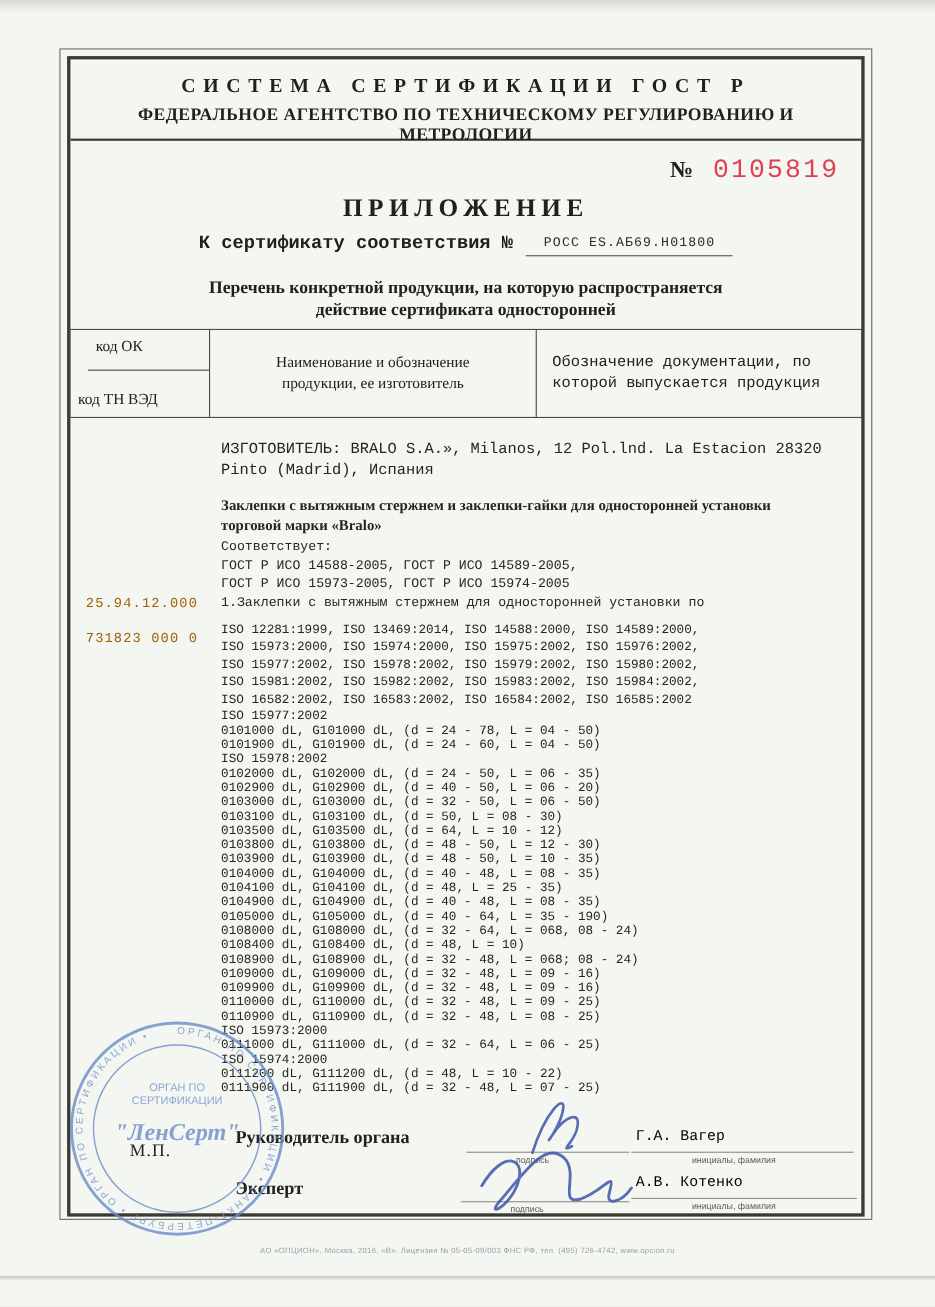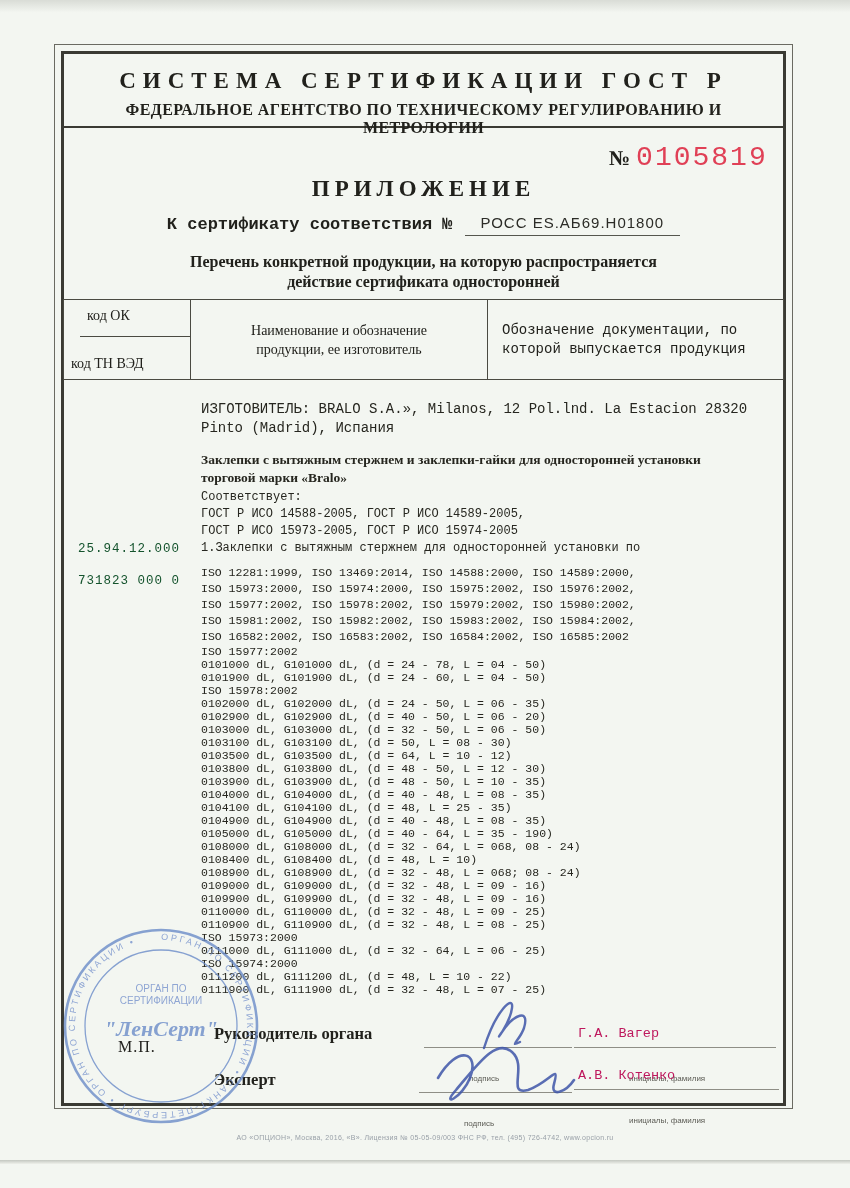--- a/index.html
+++ b/index.html
@@ -8,61 +8,61 @@
   .scan-top{position:absolute;top:0;left:0;width:100%;height:14px;
         background:linear-gradient(180deg,#d9dcd6 0%,rgba(243,246,241,0) 90%);}
   .page-shadow{position:absolute;left:0;right:0;top:1160px;height:4px;
         background:linear-gradient(180deg,#c3c7c0,#eef0ea);}
   .frame-outer{position:absolute;left:54px;top:44px;width:737px;height:1063px;
         border:1.5px solid #6a6a62;}
   .inner{position:absolute;left:61px;top:51px;width:719px;height:1049px;
         border:3px solid #3a3a33;}
   .hdr{position:absolute;left:0;top:0;width:100%;height:74px;border-bottom:2px solid #3a3a33;
         text-align:center;box-sizing:border-box;padding-top:14px;}
-  .hdr-t{font-size:23px;font-weight:bold;letter-spacing:7px;}
+  .hdr-t{font-size:18px;font-weight:bold;letter-spacing:7px;}
   .hdr-s{font-size:16px;font-weight:bold;letter-spacing:.4px;margin-top:7px;}
   .formno{position:absolute;left:545px;top:88px;white-space:nowrap;}
   .formno .nsign{font-size:21px;font-weight:bold;}
-  .formno .nval{font-family:"Liberation Mono",monospace;font-size:28px;letter-spacing:2px;
-        color:#e04056;margin-left:2px;}
+  .formno .nval{font-family:"Liberation Mono",monospace;font-size:24px;letter-spacing:2px;
+        color:#e04056;margin-left:14px;}
   .doc-title{position:absolute;left:0;top:122px;width:100%;text-align:center;
         font-size:23px;font-weight:bold;letter-spacing:5px;}
   .cert{position:absolute;left:0;top:158px;width:100%;display:flex;justify-content:center;
         align-items:flex-end;gap:12px;}
   .cert-label{font-size:17px;font-weight:bold;font-family:Liberation Mono, monospace;}
-  .cert-no{font-family:Liberation Sans, sans-serif;font-size:15px;letter-spacing:1px;
+  .cert-no{font-family:Liberation Mono, monospace;font-size:12px;letter-spacing:1px;
         border-bottom:1.5px solid #55564e;padding:0 16px 4px;position:relative;top:2px;color:#2c2c27;}
   .subt{position:absolute;left:0;top:198px;width:100%;text-align:center;
         font-size:16px;font-weight:bold;line-height:20px;}
   .tbl{position:absolute;left:-1px;top:245px;width:719px;height:79px;
         border:1.5px solid #4a4a42;display:flex;box-sizing:content-box;}
   .c1{width:126px;position:relative;border-right:1.5px solid #4a4a42;font-size:14px;}
   .c1a{position:absolute;top:0;left:16px;right:0;height:37px;border-bottom:1.5px solid #4a4a42;
         box-sizing:border-box;padding:8px 0 13px 7px;}
   .c1b{position:absolute;bottom:0;left:0;padding:0 0 7px 7px;}
   .c2{width:297px;border-right:1.5px solid #4a4a42;display:flex;align-items:center;
         justify-content:center;text-align:center;font-size:14px;line-height:19px;padding:0 26px;box-sizing:border-box;}
   .c3{flex:1;display:flex;align-items:center;justify-content:center;text-align:left;
         font-size:14px;line-height:19px;padding:0 14px;box-sizing:border-box;font-family:Liberation Mono, monospace;}
   .content{position:absolute;left:0;top:330px;width:719px;}
   .mono{font-family:"Liberation Mono",monospace;}
   .code{position:absolute;left:14px;font-family:"Liberation Mono",monospace;
-        font-size:12.5px;letter-spacing:1px;color:#14532d;}
+        font-size:12.5px;letter-spacing:1px;color:#a16207;}
   .code-ok{top:158px;}
   .code-tnved{top:190px;}
   .main{position:absolute;left:137px;top:16px;width:575px;color:#26261f;}
   .m1{font-size:14px;line-height:19px;margin:0;white-space:pre;}
   .desc{font-size:13.5px;font-weight:bold;line-height:18px;margin:13px 0 0;}
   .m2{font-size:12px;line-height:17px;margin:0;white-space:pre;}
   .iso-refs{margin-top:8px;font-size:11.5px;line-height:16px;white-space:pre;}
   .products{font-size:11.5px;line-height:13px;white-space:pre;}
   .sig-label{position:absolute;font-size:16.5px;font-weight:bold;}
   .sline{position:absolute;border-bottom:1.2px solid #8e8e86;height:0;}
-  .scap{position:absolute;font-family:"Liberation Sans",sans-serif;font-size:8px;color:#5c5c55;margin-top:24px;}
-  .sname{position:absolute;font-family:"Liberation Mono",monospace;font-size:13.5px;color:#be185d;}
+  .scap{position:absolute;font-family:"Liberation Sans",sans-serif;font-size:8px;color:#5c5c55;}
+  .sname{position:absolute;font-family:"Liberation Mono",monospace;font-size:13.5px;color:#000000;}
   .sigimg{position:absolute;}
   .mp{position:absolute;left:118px;top:1038px;font-size:16px;letter-spacing:1px;color:#23231f;z-index:4;}
   .stamp{position:absolute;left:55px;top:920px;width:212px;height:212px;opacity:.8;z-index:3;}
   .footer{position:absolute;left:0;top:1134px;width:100%;text-align:center;
         font-family:"Liberation Sans",sans-serif;font-size:7px;color:#99a0a8;letter-spacing:.3px;}
 </style>
 </head>
 <body>
 
 <div class="page">

